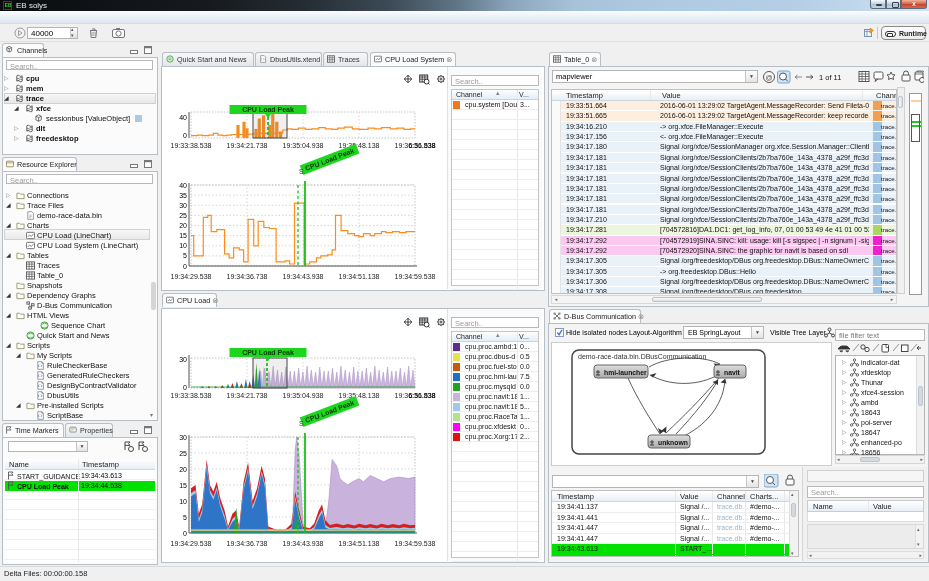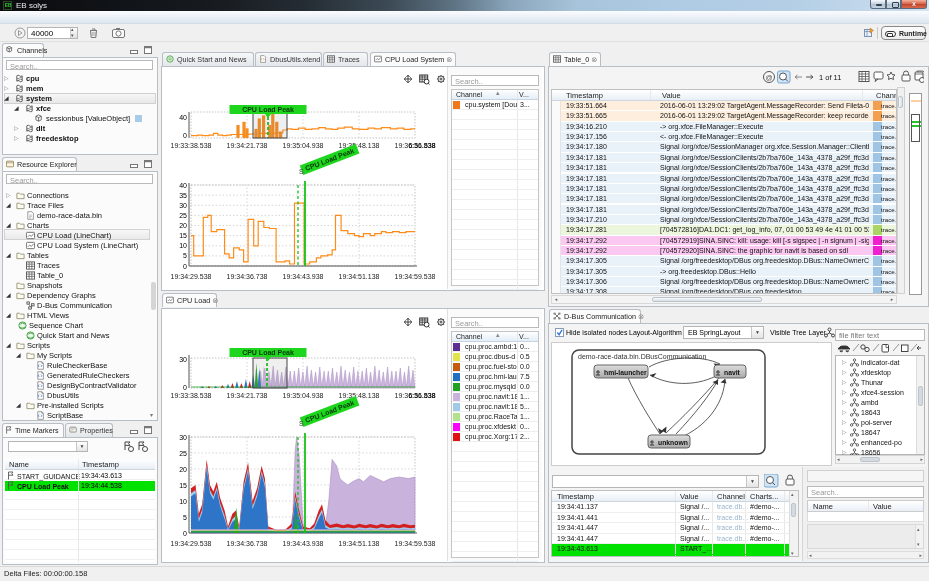--- a/index.html
+++ b/index.html
@@ -123,21 +123,21 @@
             <path d="M2 4.5 q1.5 1.5 3 0 q1.5-1.5 3 0 M2 6.5 q1.5 1.5 3 0 q1.5-1.5 3 0" fill="none" stroke="#444" stroke-width=".7"></path>
           </svg><b>cpu</b></div>
         <div class="trow" style="top:11px;left:2px;"><span class="arr " style="left:-1px;top:2px;">▷</span><span style="margin-left:10px;"></span><svg class="cyl" viewBox="0 0 10 10">
             <path d="M2 2 q1.5-1.5 3 0 q1.5 1.5 3 0 v6 q-1.5 1.5-3 0 q-1.5-1.5-3 0 z" fill="#fff" stroke="#444" stroke-width=".9"></path>
             <path d="M2 4.5 q1.5 1.5 3 0 q1.5-1.5 3 0 M2 6.5 q1.5 1.5 3 0 q1.5-1.5 3 0" fill="none" stroke="#444" stroke-width=".7"></path>
           </svg><b>mem</b></div>
         <div class="abs" style="left:1px;right:1px;top:20px;height:11px;background:linear-gradient(#f6f6f6,#e8e8e8);border:1px solid #d0d0d0;"></div>
         <div class="trow" style="top:21px;left:2px;"><span class="arr open" style="left:-1px;top:2px;">◢</span><span style="margin-left:10px;"></span><svg class="cyl" viewBox="0 0 10 10">
             <path d="M2 2 q1.5-1.5 3 0 q1.5 1.5 3 0 v6 q-1.5 1.5-3 0 q-1.5-1.5-3 0 z" fill="#fff" stroke="#444" stroke-width=".9"></path>
             <path d="M2 4.5 q1.5 1.5 3 0 q1.5-1.5 3 0 M2 6.5 q1.5 1.5 3 0 q1.5-1.5 3 0" fill="none" stroke="#444" stroke-width=".7"></path>
-          </svg><b>system</b></div>
+          </svg><b>trace</b></div>
         <div class="trow" style="top:31px;left:12px;"><span class="arr open" style="left:-1px;top:2px;">◢</span><span style="margin-left:10px;"></span><svg class="cyl" viewBox="0 0 10 10">
             <path d="M2 2 q1.5-1.5 3 0 q1.5 1.5 3 0 v6 q-1.5 1.5-3 0 q-1.5-1.5-3 0 z" fill="#fff" stroke="#444" stroke-width=".9"></path>
             <path d="M2 4.5 q1.5 1.5 3 0 q1.5-1.5 3 0 M2 6.5 q1.5 1.5 3 0 q1.5-1.5 3 0" fill="none" stroke="#444" stroke-width=".7"></path>
           </svg><b>xfce</b></div>
         <div class="trow" style="top:41px;left:22px;"><span style="margin-left:10px;"></span><svg class="cyl" viewBox="0 0 10 10">
             <path d="M1 2.5 l3-1.5 3 1.5-3 1.5z M1 2.5 v4 l3 1.5 v-4 M7 2.5 v4 l-3 1.5" fill="none" stroke="#555" stroke-width=".9"></path>
           </svg>sessionbus [ValueObject]<span style="display:inline-block;width:7px;height:7px;background:#a8cbe8;margin-left:5px;vertical-align:-1px;"></span></div>
         <div class="trow" style="top:51px;left:12px;"><span class="arr " style="left:-1px;top:2px;">▷</span><span style="margin-left:10px;"></span><svg class="cyl" viewBox="0 0 10 10">
             <path d="M2 2 q1.5-1.5 3 0 q1.5 1.5 3 0 v6 q-1.5 1.5-3 0 q-1.5-1.5-3 0 z" fill="#fff" stroke="#444" stroke-width=".9"></path>
             <path d="M2 4.5 q1.5 1.5 3 0 q1.5-1.5 3 0 M2 6.5 q1.5 1.5 3 0 q1.5-1.5 3 0" fill="none" stroke="#444" stroke-width=".7"></path>
@@ -203,21 +203,21 @@
           </svg>Dependency Graphs</div>
         <div class="trow" style="top:114px;left:14px;"><span style="margin-left:9px;"></span><svg class="cyl" viewBox="0 0 10 10">
             <rect x="1" y="1" width="3" height="2.5" fill="#ddd" stroke="#444" stroke-width=".8"></rect>
             <rect x="6" y="3" width="3" height="2.5" fill="#ddd" stroke="#444" stroke-width=".8"></rect>
             <rect x="3" y="6.5" width="3" height="2.5" fill="#ddd" stroke="#444" stroke-width=".8"></rect>
             <path d="M3 3.5 L5 6.5 M7 5.5 L5.5 6.8" stroke="#444" stroke-width=".7"></path>
           </svg>D-Bus Communication</div>
         <div class="trow" style="top:124px;left:4px;"><span class="arr open" style="left:-1px;top:2px;">◢</span><span style="margin-left:9px;"></span><svg class="cyl" viewBox="0 0 10 10">
             <path d="M1 8.5 V2.5 h3 l1 1 h4 v5 z" fill="#fefcf0" stroke="#8a8a6a" stroke-width=".9"></path>
           </svg>HTML Views</div>
-        <div class="trow" style="top:134px;left:6px;"><span style="margin-left:9px;"></span><svg class="cyl" viewBox="0 0 10 10">
+        <div class="trow" style="top:134px;left:28px;"><span style="margin-left:9px;"></span><svg class="cyl" viewBox="0 0 10 10">
             <circle cx="5" cy="5" r="4" fill="#e8f8e8" stroke="#3a9a3a"></circle>
             <path d="M2.5 3.5 a4 4 0 0 1 5.5 0 M2 6.5 a4 4 0 0 0 6 0" fill="none" stroke="#3a9a3a" stroke-width=".9"></path>
           </svg>Sequence Chart</div>
         <div class="trow" style="top:144px;left:14px;"><span style="margin-left:9px;"></span><svg class="cyl" viewBox="0 0 10 10">
             <circle cx="5" cy="5" r="4" fill="#e8f8e8" stroke="#3a9a3a"></circle>
             <path d="M2.5 3.5 a4 4 0 0 1 5.5 0 M2 6.5 a4 4 0 0 0 6 0" fill="none" stroke="#3a9a3a" stroke-width=".9"></path>
           </svg>Quick Start and News</div>
         <div class="trow" style="top:154px;left:4px;"><span class="arr open" style="left:-1px;top:2px;">◢</span><span style="margin-left:9px;"></span><svg class="cyl" viewBox="0 0 10 10">
             <path d="M1 8.5 V2.5 h3 l1 1 h4 v5 z" fill="#fefcf0" stroke="#8a8a6a" stroke-width=".9"></path>
           </svg>Scripts</div>
@@ -701,20 +701,23 @@
     </div>
   </div>
 </div>
 
 <div class="panel" style="left:548px;top:52px;width:381px;height:255px;">
   <div class="tab sel" style="left:1px;width:52px;"><svg class="ic" viewBox="0 0 10 10">
         <rect x=".5" y="1" width="9" height="8" fill="#fff" stroke="#555"></rect>
         <path d="M.5 3.5h9M.5 6h9M3.5 1v8M6.5 1v8" stroke="#555" stroke-width=".8"></path>
       </svg>Table_0 <span style="color:#888;">⊗</span></div>
   <div class="panelbody" style="background:#f4f4f4;">
+    <div class="abs" style="left:3px;top:3px;width:206px;height:13px;background:#fff;border:1px solid #b5b5b5;font-size:7.5px;line-height:12px;padding-left:3px;">mapviewer
+      <div class="abs" style="right:0;top:0;width:12px;height:11px;background:linear-gradient(#fefefe,#e4e4e4);border-left:1px solid #c5c5c5;font-size:5px;text-align:center;line-height:11px;color:#444;">▼</div>
+    </div>
     <svg class="abs" style="left:213px;top:3px;" width="100" height="14" viewBox="0 0 100 14">
       <g fill="none" stroke="#555">
         <circle cx="7" cy="7" r="5.5" fill="#f8f8f8"></circle>
           <text x="7" y="9.5" font-size="7" text-anchor="middle" stroke="none" fill="#555">@</text>
         <rect x="15.5" y="1" width="12.5" height="12" rx="2" fill="#cfe4f7" stroke="#7aa7cc"></rect>
         <circle cx="21" cy="6.5" r="3.5" fill="#fff"></circle>
           <path d="M23.5 9 l2.5 2.5"></path>
         <path d="M33 7 h7 M33 7 l2.5-2 M33 7 l2.5 2" stroke="#888"></path>
         <path d="M51 7 h-7 M51 7 l-2.5-2 M51 7 l-2.5 2" stroke="#555"></path>
       </g>

